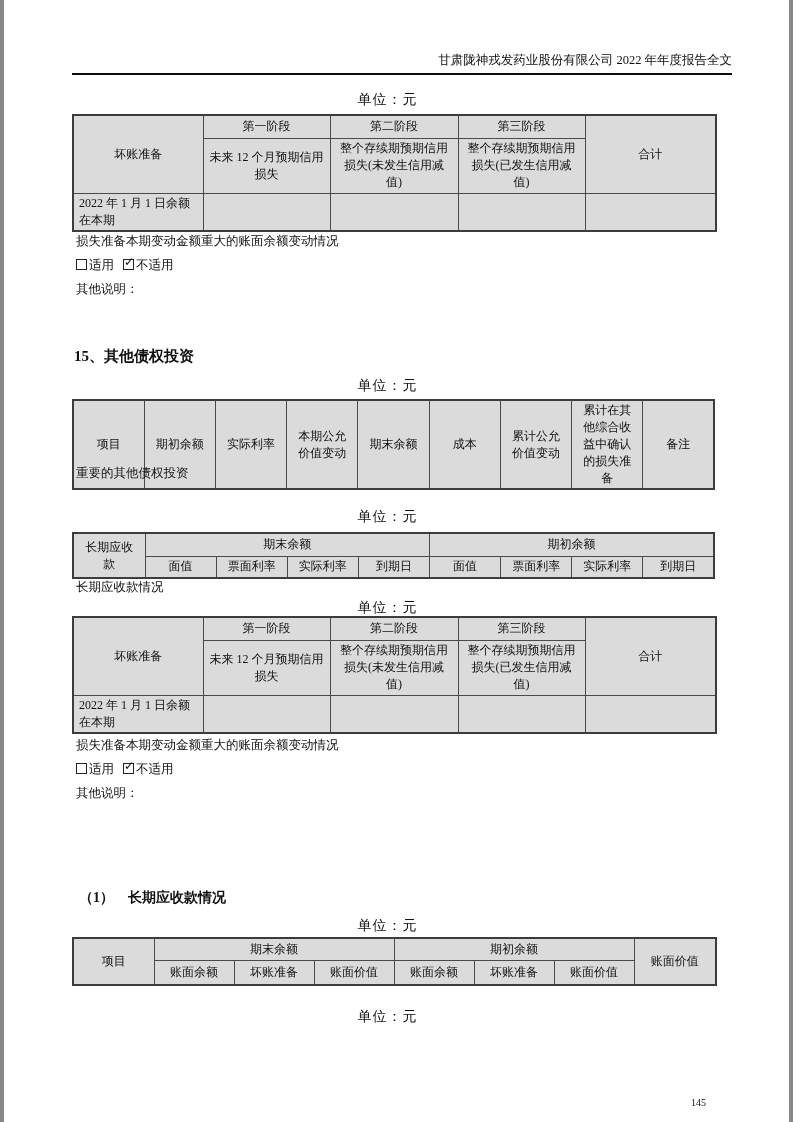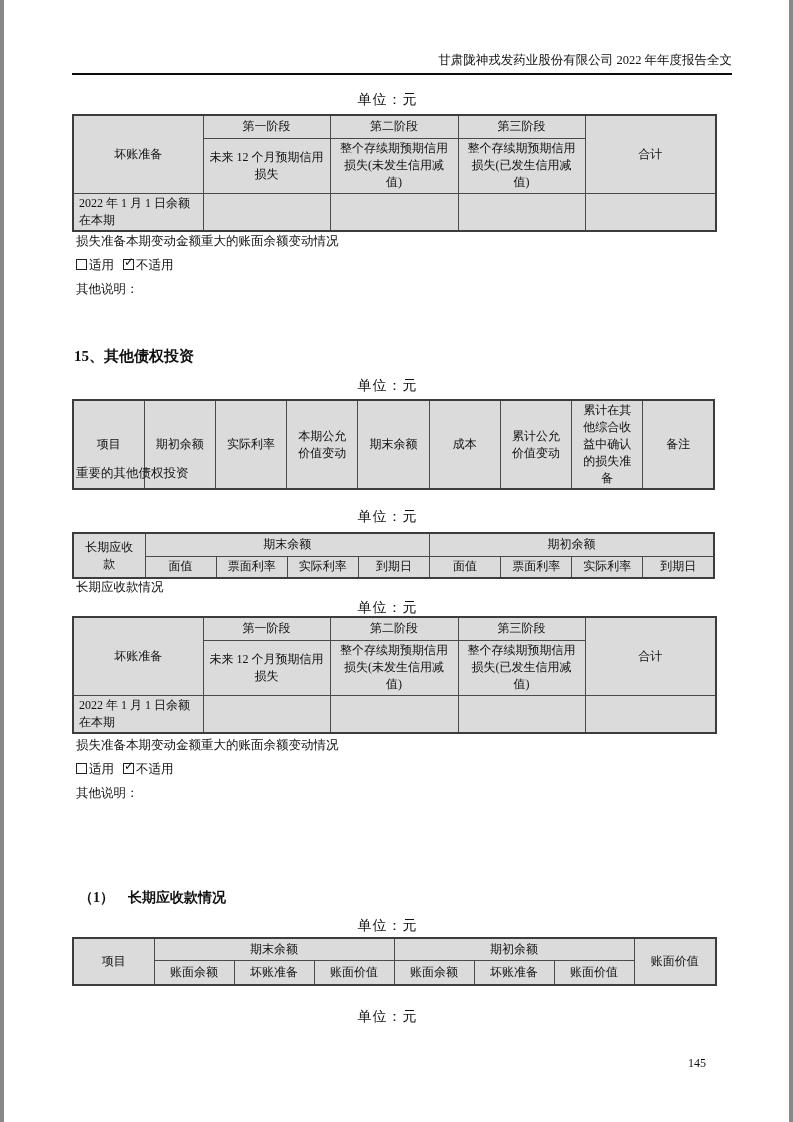--- a/index.html
+++ b/index.html
@@ -53,22 +53,22 @@
     display:inline-block; width:11px; height:11px;
     border:1px solid #222; background:#fff;
     vertical-align:-1px; margin-right:2px; position:relative;
   }
   .cb .tick {
     position:absolute; left:0; top:-4px;
     font-size:12px; line-height:12px; color:#111;
   }
   .cb-group2 { margin-left:9px; }
   .pagenum {
-    position:absolute; top:1056px; right:83px;
-    font-size:12px; line-height:14px;
+    position:absolute; top:1096px; right:83px;
+    font-size:10px; line-height:14px;
   }
 </style>
 </head>
 <body>
 
 <div class="page">
 
   <div class="header">
     <span>甘肃陇神戎发药业股份有限公司 2022 年年度报告全文</span>
   </div>

